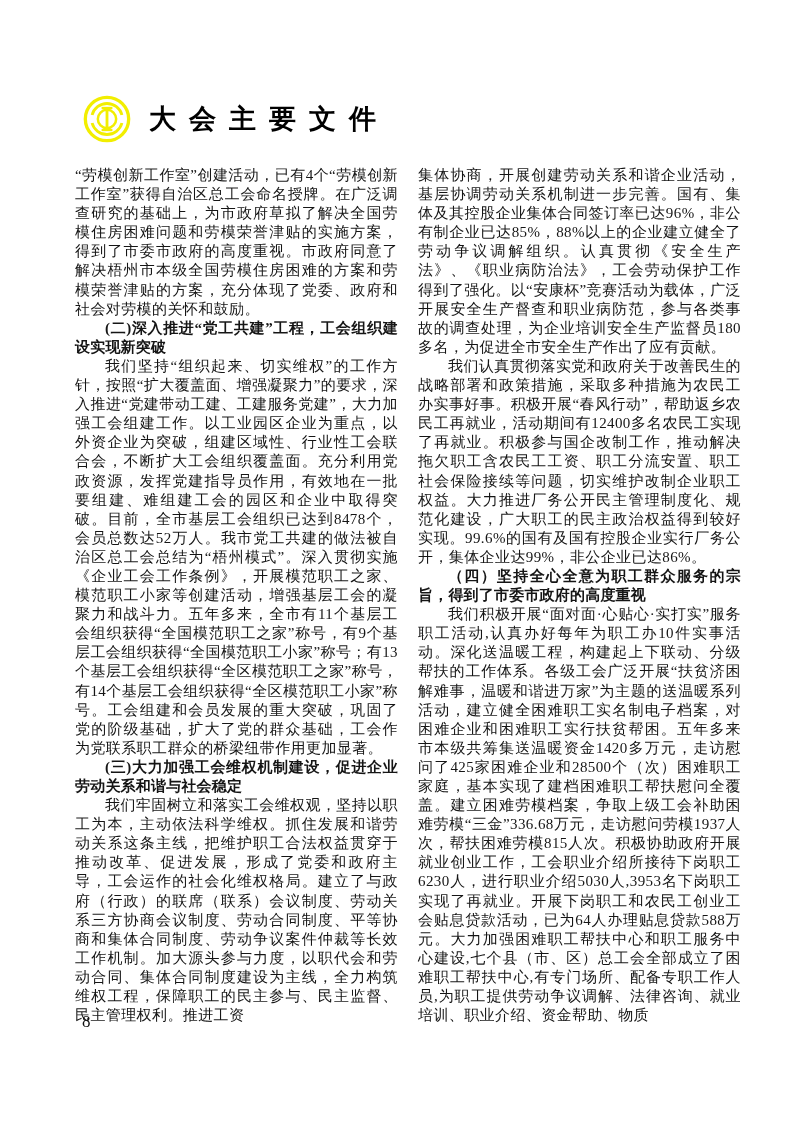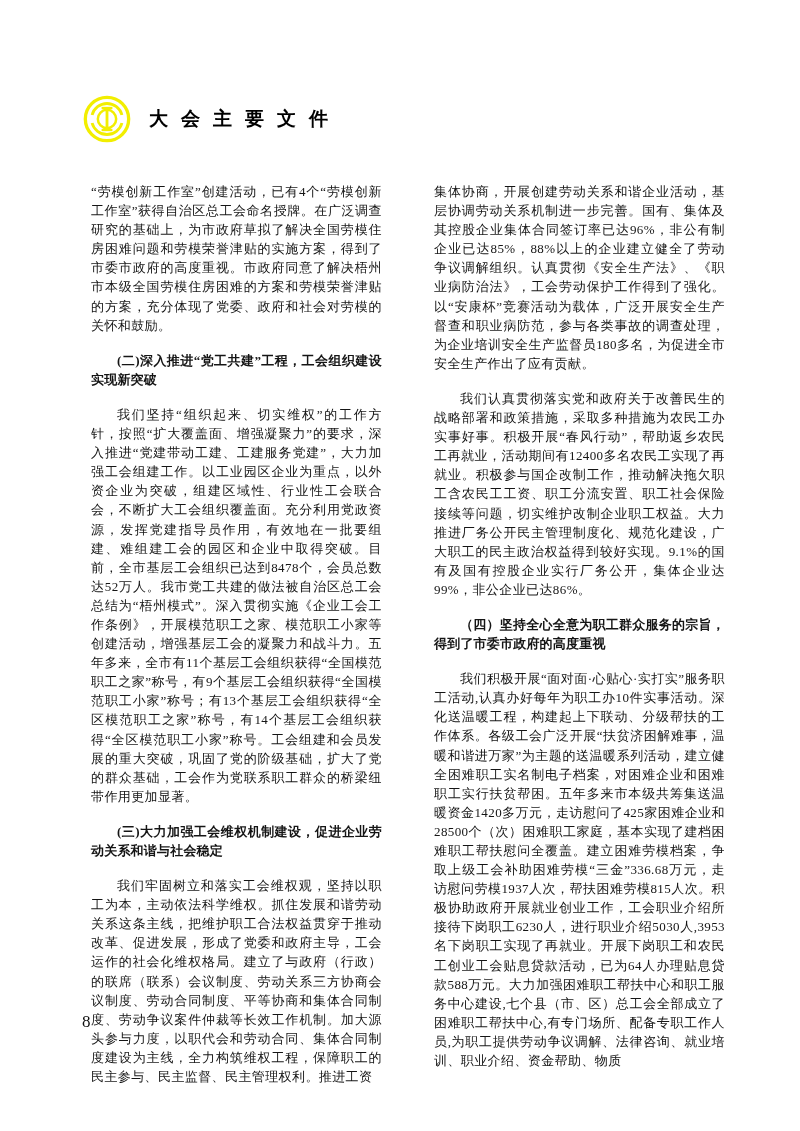--- a/index.html
+++ b/index.html
@@ -12,41 +12,41 @@
     color:#151515;
     overflow:hidden;
   }
   .doc-header{
     position:absolute;top:94px;left:82px;
     display:flex;align-items:center;gap:17px;
   }
   .logo{width:50px;height:50px;flex:0 0 auto;}
   .doc-title{
     margin:0;
-    font-size:19px;
+    font-size:27px;
     font-weight:bold;
     letter-spacing:13px;
     color:#000;
     font-family:"Liberation Serif","DejaVu Serif",serif;
     white-space:nowrap;
     text-align:right;
   }
   .columns{
     position:absolute;top:166px;left:75px;
     width:666px;
     display:flex;gap:20px;
   }
   .col{
     width:323px;
     text-align:justify;
     text-justify:inter-character;
   }
   .col p{
-    margin:16px;
-    font-size:13px;
+    margin:0;
+    font-size:15px;
     line-height:19.1px;
     letter-spacing:0.4px;
     text-indent:2em;
   }
   .col p.no-indent{text-indent:0;}
   .col p.heading{
     font-weight:bold;
     font-family:Liberation Serif, serif;
     letter-spacing:0.2px;
   }
@@ -82,21 +82,21 @@
   <main class="columns">
     <section class="col" id="col-left">
         <p class=" no-indent">“劳模创新工作室”创建活动，已有4个“劳模创新工作室”获得自治区总工会命名授牌。在广泛调查研究的基础上，为市政府草拟了解决全国劳模住房困难问题和劳模荣誉津贴的实施方案，得到了市委市政府的高度重视。市政府同意了解决梧州市本级全国劳模住房困难的方案和劳模荣誉津贴的方案，充分体现了党委、政府和社会对劳模的关怀和鼓励。</p>
         <p class="heading">(二)深入推进“党工共建”工程，工会组织建设实现新突破</p>
         <p class="">我们坚持“组织起来、切实维权”的工作方针，按照“扩大覆盖面、增强凝聚力”的要求，深入推进“党建带动工建、工建服务党建”，大力加强工会组建工作。以工业园区企业为重点，以外资企业为突破，组建区域性、行业性工会联合会，不断扩大工会组织覆盖面。充分利用党政资源，发挥党建指导员作用，有效地在一批要组建、难组建工会的园区和企业中取得突破。目前，全市基层工会组织已达到8478个，会员总数达52万人。我市党工共建的做法被自治区总工会总结为“梧州模式”。深入贯彻实施《企业工会工作条例》，开展模范职工之家、模范职工小家等创建活动，增强基层工会的凝聚力和战斗力。五年多来，全市有11个基层工会组织获得“全国模范职工之家”称号，有9个基层工会组织获得“全国模范职工小家”称号；有13个基层工会组织获得“全区模范职工之家”称号，有14个基层工会组织获得“全区模范职工小家”称号。工会组建和会员发展的重大突破，巩固了党的阶级基础，扩大了党的群众基础，工会作为党联系职工群众的桥梁纽带作用更加显著。</p>
         <p class="heading">(三)大力加强工会维权机制建设，促进企业劳动关系和谐与社会稳定</p>
         <p class="">我们牢固树立和落实工会维权观，坚持以职工为本，主动依法科学维权。抓住发展和谐劳动关系这条主线，把维护职工合法权益贯穿于推动改革、促进发展，形成了党委和政府主导，工会运作的社会化维权格局。建立了与政府（行政）的联席（联系）会议制度、劳动关系三方协商会议制度、劳动合同制度、平等协商和集体合同制度、劳动争议案件仲裁等长效工作机制。加大源头参与力度，以职代会和劳动合同、集体合同制度建设为主线，全力构筑维权工程，保障职工的民主参与、民主监督、民主管理权利。推进工资</p>
       </section>
     <section class="col" id="col-right">
         <p class=" no-indent">集体协商，开展创建劳动关系和谐企业活动，基层协调劳动关系机制进一步完善。国有、集体及其控股企业集体合同签订率已达96%，非公有制企业已达85%，88%以上的企业建立健全了劳动争议调解组织。认真贯彻《安全生产法》、《职业病防治法》，工会劳动保护工作得到了强化。以“安康杯”竞赛活动为载体，广泛开展安全生产督查和职业病防范，参与各类事故的调查处理，为企业培训安全生产监督员180多名，为促进全市安全生产作出了应有贡献。</p>
-        <p class="">我们认真贯彻落实党和政府关于改善民生的战略部署和政策措施，采取多种措施为农民工办实事好事。积极开展“春风行动”，帮助返乡农民工再就业，活动期间有12400多名农民工实现了再就业。积极参与国企改制工作，推动解决拖欠职工含农民工工资、职工分流安置、职工社会保险接续等问题，切实维护改制企业职工权益。大力推进厂务公开民主管理制度化、规范化建设，广大职工的民主政治权益得到较好实现。9.1%的国有及国有控股企业实行厂务公开，集体企业达99%，非公企业已达86%。</p>
+        <p class="">我们认真贯彻落实党和政府关于改善民生的战略部署和政策措施，采取多种措施为农民工办实事好事。积极开展“春风行动”，帮助返乡农民工再就业，活动期间有12400多名农民工实现了再就业。积极参与国企改制工作，推动解决拖欠职工含农民工工资、职工分流安置、职工社会保险接续等问题，切实维护改制企业职工权益。大力推进厂务公开民主管理制度化、规范化建设，广大职工的民主政治权益得到较好实现。99.6%的国有及国有控股企业实行厂务公开，集体企业达99%，非公企业已达86%。</p>
         <p class="heading">（四）坚持全心全意为职工群众服务的宗旨，得到了市委市政府的高度重视</p>
         <p class="">我们积极开展“面对面·心贴心·实打实”服务职工活动,认真办好每年为职工办10件实事活动。深化送温暖工程，构建起上下联动、分级帮扶的工作体系。各级工会广泛开展“扶贫济困解难事，温暖和谐进万家”为主题的送温暖系列活动，建立健全困难职工实名制电子档案，对困难企业和困难职工实行扶贫帮困。五年多来市本级共筹集送温暖资金1420多万元，走访慰问了425家困难企业和28500个（次）困难职工家庭，基本实现了建档困难职工帮扶慰问全覆盖。建立困难劳模档案，争取上级工会补助困难劳模“三金”336.68万元，走访慰问劳模1937人次，帮扶困难劳模815人次。积极协助政府开展就业创业工作，工会职业介绍所接待下岗职工6230人，进行职业介绍5030人,3953名下岗职工实现了再就业。开展下岗职工和农民工创业工会贴息贷款活动，已为64人办理贴息贷款588万元。大力加强困难职工帮扶中心和职工服务中心建设,七个县（市、区）总工会全部成立了困难职工帮扶中心,有专门场所、配备专职工作人员,为职工提供劳动争议调解、法律咨询、就业培训、职业介绍、资金帮助、物质</p>
       </section>
   </main>
 
   <footer class="page-footer">
     <span class="page-number">8</span>
   </footer>
 
 </div>

